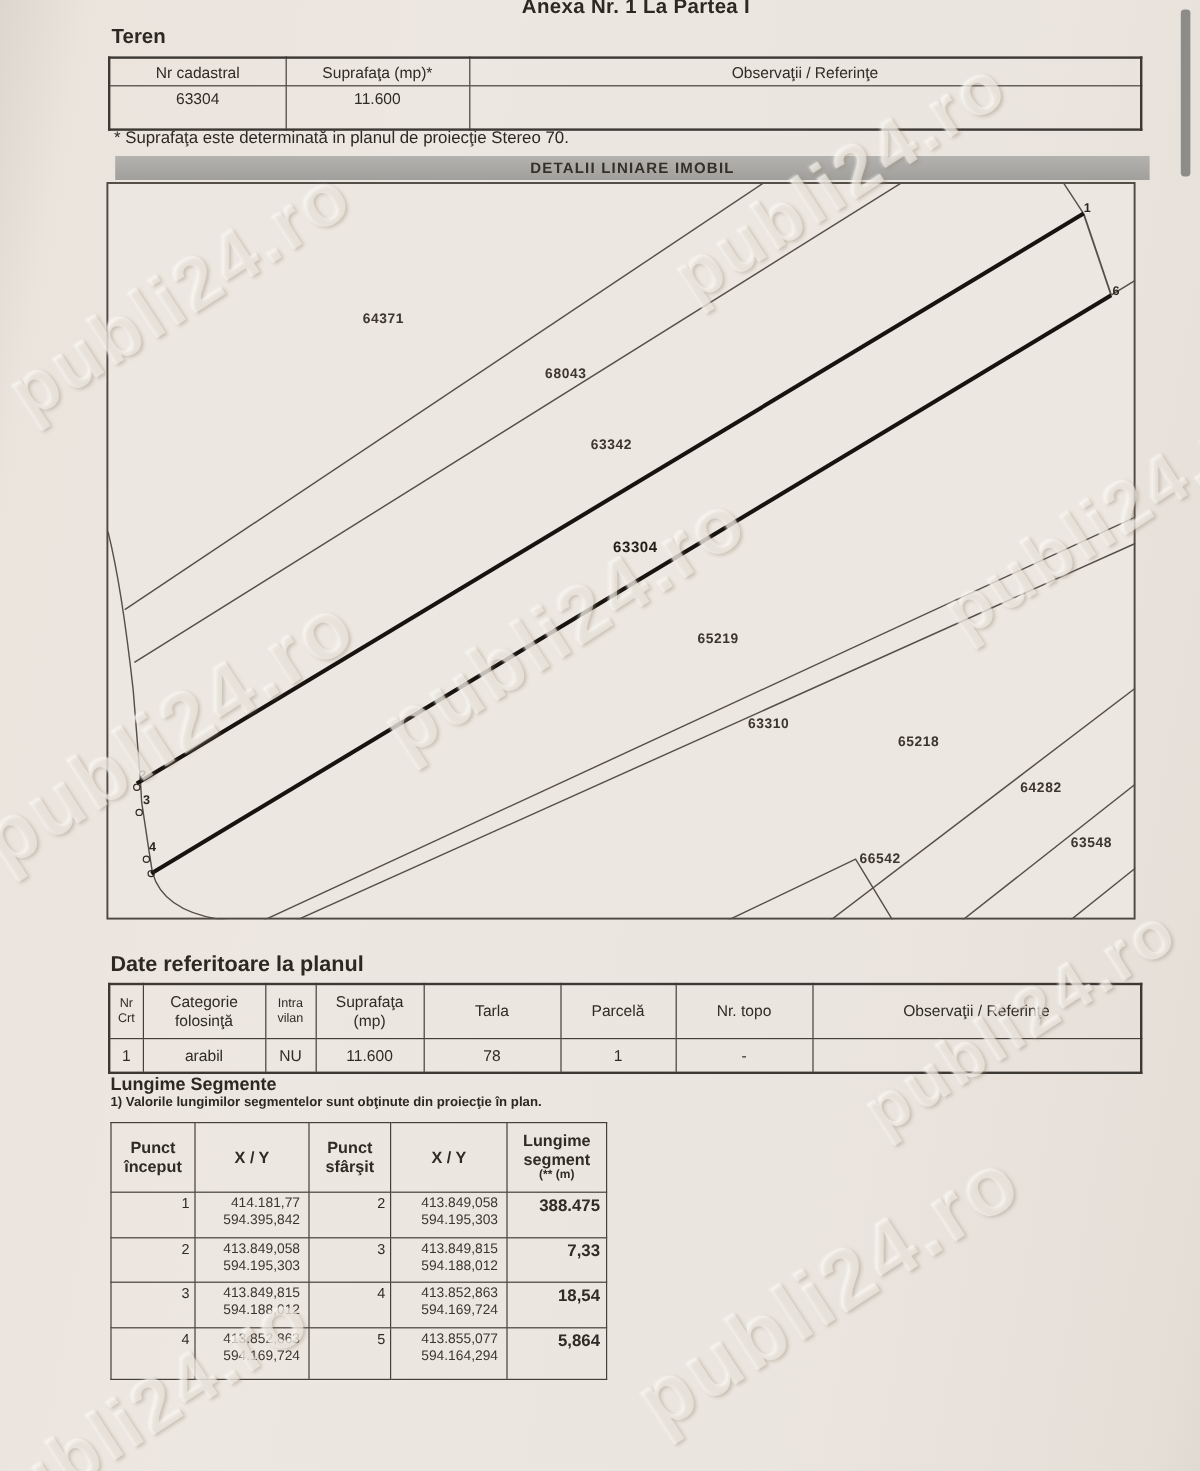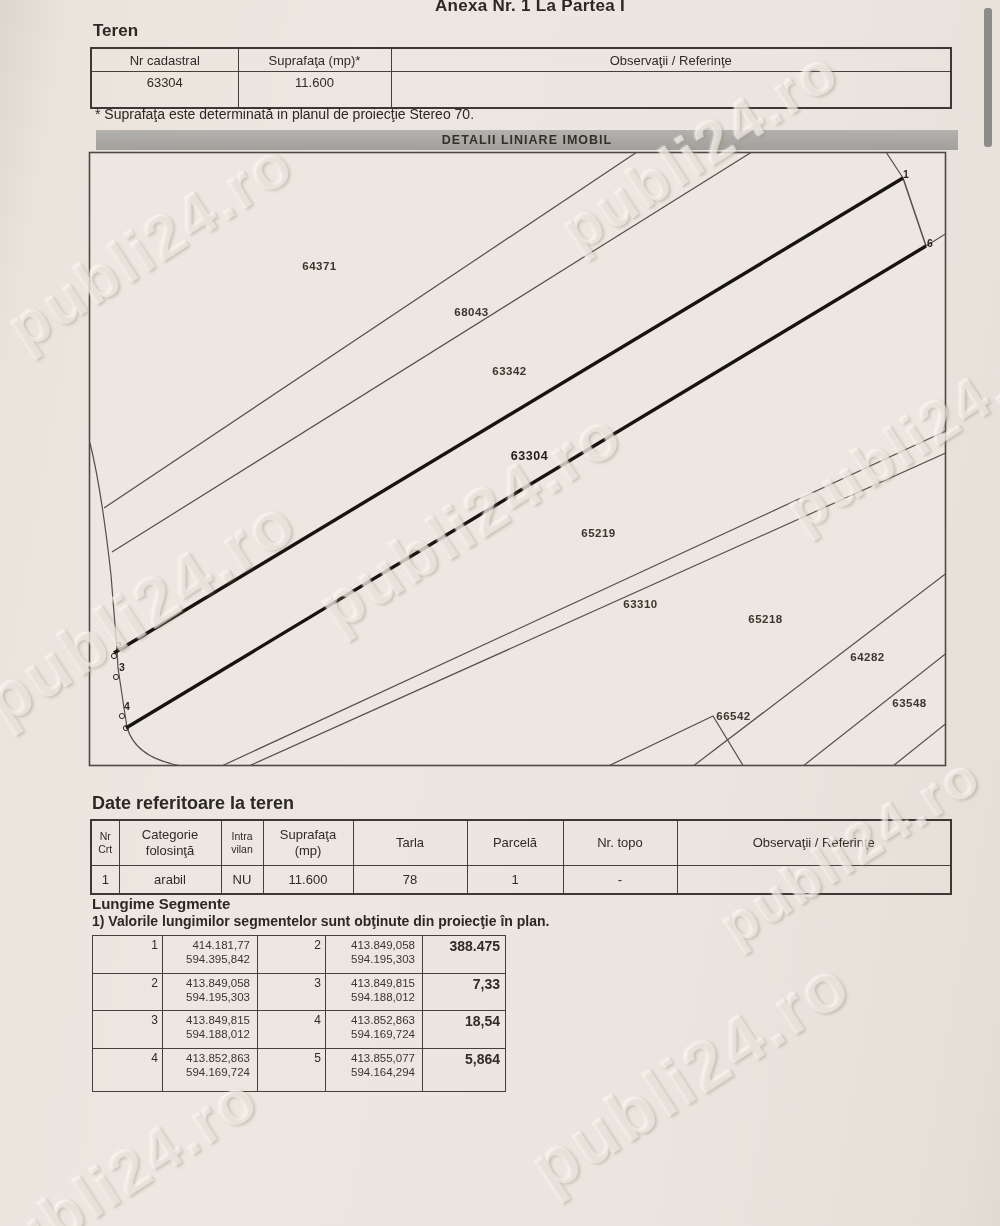--- a/index.html
+++ b/index.html
@@ -7,21 +7,21 @@
     position:relative;width:1000px;height:1226px;overflow:hidden;
     font-family:"Liberation Sans",sans-serif;color:#2c2822;
     background:linear-gradient(100deg,#ddd6ce 0%,#eae4dd 6%,#ece7e0 30%,#eae5de 70%,#e5dfd8 96%,#e0dad2 100%);
   }
   
   .doc-title{position:absolute;left:530px;top:-4px;transform:translateX(-50%);
     font-size:17px;font-weight:bold;white-space:nowrap;letter-spacing:.3px;}
   .h-teren{position:absolute;left:93px;top:21px;font-size:17px;font-weight:bold;}
   .h-date{position:absolute;left:92px;top:793px;font-size:18px;font-weight:bold;}
   .h-seg{position:absolute;left:92px;top:895px;font-size:15px;font-weight:bold;}
-  .seg-note{position:absolute;left:92px;top:913px;font-size:14px;font-weight:bold;}
+  .seg-note{position:absolute;left:92px;top:913px;font-size:11px;font-weight:bold;}
   .stereo-note{position:absolute;left:95px;top:106px;font-size:14px;}
   
   table{border-collapse:collapse;table-layout:fixed;}
   td,th{border:1.4px solid #45403a;font-weight:normal;overflow:hidden;padding:0 2px;
         text-align:center;vertical-align:middle;font-size:13px;color:#2f2b25;}
   .tbl{position:absolute;background:transparent;}
   #teren-table{left:90px;top:47px;width:860px;border:2px solid #3c3833;}
   #teren-table .hrow td{height:22px;}
   #teren-table .drow td{height:32px;vertical-align:top;padding-top:3px;}
   #date-table{left:90px;top:819px;width:860px;border:2px solid #3c3833;}
@@ -131,21 +131,21 @@
   <div class="map-label" style="left:855px;top:657px">64282</div>
   <div class="map-label" style="left:897px;top:703px">63548</div>
   <div class="map-label" style="left:721px;top:716px">66542</div>
 
   <div class="pt-label" style="left:906px;top:174px">1</div>
   <div class="pt-label" style="left:930px;top:243px">6</div>
   <div class="pt-label" style="left:119px;top:646px">2</div>
   <div class="pt-label" style="left:122px;top:667px">3</div>
   <div class="pt-label" style="left:127px;top:706px">4</div>
 
-  <div class="h-date">Date referitoare la teren</div>
+  <div class="h-date">Date referitoare la planul</div>
 
   <table class="tbl" id="date-table">
     <colgroup>
       <col style="width:28px">
         <col style="width:102px">
         <col style="width:42px">
         <col style="width:90px">
       <col style="width:114px">
         <col style="width:96px">
         <col style="width:114px">
@@ -180,20 +180,30 @@
 
   <table class="tbl" id="seg-table">
     <colgroup>
       <col style="width:70px">
         <col style="width:95px">
         <col style="width:68px">
         <col style="width:97px">
         <col style="width:83px">
     </colgroup>
     <tbody>
+        <tr class="hrow">
+      <td>Punct început</td>
+      <td>X / Y</td>
+      <td>Punct sfârşit</td>
+      <td>X / Y</td>
+      <td>
+        <span>Lungime segment</span>
+        <span class="unit-line">(** (m)</span>
+      </td>
+    </tr>
     <tr style="height:38px">
       <td class="num-cell">1</td>
       <td class="xy-cell">
         <div>414.181,77</div>
             <div>594.395,842</div>
       </td>
       <td class="num-cell">2</td>
       <td class="xy-cell">
         <div>413.849,058</div>
             <div>594.195,303</div>

